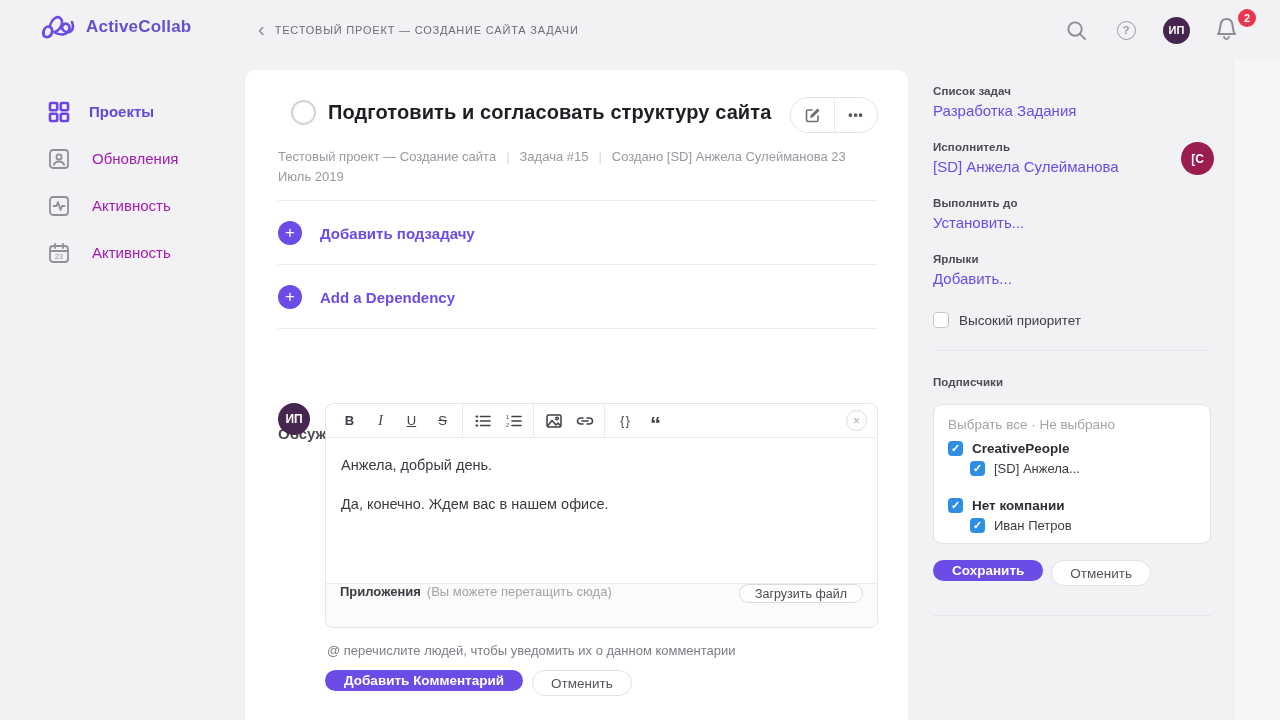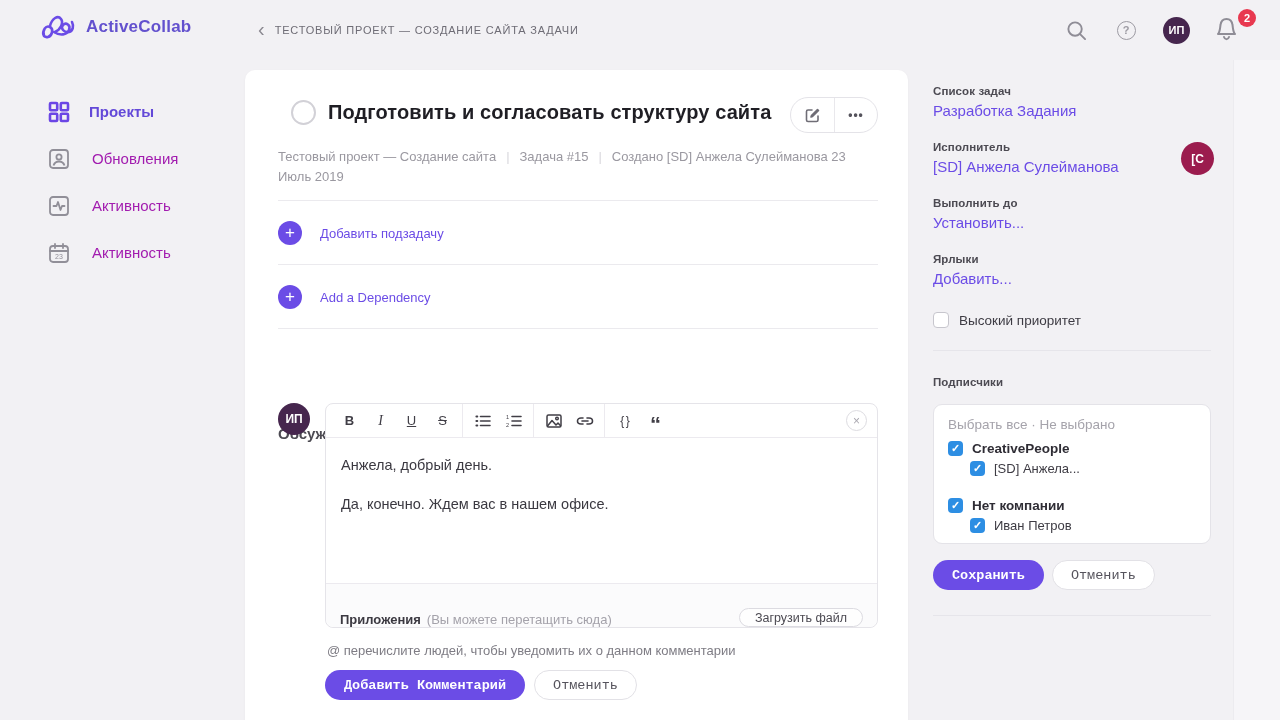--- a/index.html
+++ b/index.html
@@ -35,46 +35,46 @@
   .task-title { margin-left:12px; font-size:20px; font-weight:700; color:#1f1e24; letter-spacing:.1px; }
   .edit-group { position:absolute; right:0; top:-3px; height:36px; display:flex; align-items:stretch; border:1px solid #e4e3e8; border-radius:18px; background:#fff; overflow:hidden; }
   .edit-seg { width:43px; display:flex; align-items:center; justify-content:center; cursor:pointer; color:#6f6d76; }
   .edit-seg + .edit-seg { border-left:1px solid #e9e8ec; }
   .dots { font-size:12px; letter-spacing:1px; color:#55535c; font-weight:700; }
   .meta { position:absolute; left:33px; top:77px; width:592px; font-size:13px; color:#9a98a0; line-height:1.55; }
   .meta .sep { color:#d8d7dd; margin:0 10px; }
   .hdiv { position:absolute; left:33px; right:30px; height:1px; background:#ebeaee; }
   .add-row { position:absolute; left:33px; display:flex; align-items:center; gap:18px; cursor:pointer; }
   .plus-circle { width:24px; height:24px; border-radius:50%; background:#6b4ce6; color:#fff; font-size:17px; font-weight:500; display:flex; align-items:center; justify-content:center; line-height:1; padding-bottom:1px; }
-  .add-label { font-size:13px; font-weight:400; color:#6b4ce6; }
+  .add-label { font-size:15px; font-weight:700; color:#6b4ce6; }
   .section-h { position:absolute; left:33px; top:355px; font-size:15px; font-weight:700; color:#4c4a52; }
 
   
   .composer-avatar { position:absolute; left:33px; top:333px; width:32px; height:32px; background:#46264e; font-size:12px; }
   .editor { position:absolute; left:80px; top:333px; right:30px; height:225px; border:1px solid #e5e4e9; border-radius:8px; background:#fff; }
   .toolbar { height:34px; border-bottom:1px solid #eceaef; display:flex; align-items:stretch; padding-left:4px; }
   .tb-group { display:flex; align-items:center; padding:0 4px; }
   .tb-group + .tb-group { border-left:1px solid #eceaef; }
   .tb-btn { width:31px; height:28px; display:flex; align-items:center; justify-content:center; font-size:13px; color:#403e46; cursor:pointer; border-radius:4px; }
   .tb-b { font-weight:800; }
   .tb-i { font-style:italic; font-family:"Liberation Serif", serif; font-size:14px; }
   .tb-u { text-decoration:underline; }
   .tb-s { text-decoration:line-through; }
   .tb-code { font-size:12px; letter-spacing:-1px; }
   .tb-quote { font-size:22px; font-weight:800; line-height:.4; padding-top:10px; }
   .tb-close { margin-left:auto; align-self:center; margin-right:10px; width:21px; height:21px; border:1px solid #dddce1; border-radius:50%; color:#a9a7af; font-size:12px; display:flex; align-items:center; justify-content:center; cursor:pointer; }
   .editor-body { padding:17px 15px; font-size:14.5px; color:#3b3941; line-height:1.4; cursor:text; }
   .editor-body p { margin-bottom:19px; }
-  .editor-foot { position:absolute; left:0; right:0; bottom:0; height:44px; background:#fbfbfc; border-top:1px solid #eceaef; border-radius:0 0 8px 8px; display:flex; align-items:flex-end; padding:0 14px; }
+  .editor-foot { position:absolute; left:0; right:0; bottom:0; height:44px; background:#fbfbfc; border-top:1px solid #eceaef; border-radius:0 0 8px 8px; display:flex; align-items:flex-start; padding:0 14px; }
   .attach-label { font-size:13px; font-weight:700; color:#3b3941; margin-right:6px; }
   .attach-hint { font-size:13px; color:#a4a2aa; }
   .upload-btn { margin-left:auto; height:19px; padding:0 15px; border:1px solid #dcdbe1; border-radius:14px; background:#fefefe; font-size:12.5px; color:#4c4a52; display:flex; align-items:center; cursor:pointer; }
   .mention-hint { position:absolute; left:82px; top:573px; font-size:13px; color:#7e7c84; }
   .composer-actions { position:absolute; left:80px; top:600px; display:flex; gap:9px; }
-  .btn { height:30px; border-radius:15px; font-size:13.5px; font-weight:700; display:flex; align-items:center; justify-content:center; cursor:pointer;font-family:Liberation Mono, monospace; }
+  .btn { height:21px; border-radius:15px; font-size:13.5px; font-weight:700; display:flex; align-items:center; justify-content:center; cursor:pointer; }
   .btn-primary { background:#6b4ce6; color:#fff; padding:0 19px; }
   .btn-ghost { background:#fff; color:#55535c; border:1px solid #e2e1e6; padding:12px 18px; font-weight:400; }
 
   
   .details { position:absolute; left:908px; top:60px; width:325px; height:650px; }
   .d-inner { position:absolute; left:25px; right:22px; top:0; bottom:0; }
   .d-label { font-size:11.5px; font-weight:700; color:#4c4a52; letter-spacing:.1px; }
   .d-value { font-size:15px; color:#6b4ce6; margin-top:5px; cursor:pointer; }
   .d-block { position:absolute; left:0; }
   .assignee-avatar { position:absolute; right:-3px; top:82px; width:33px; height:33px; background:#9b1c4e; font-size:12px; font-weight:700; }

